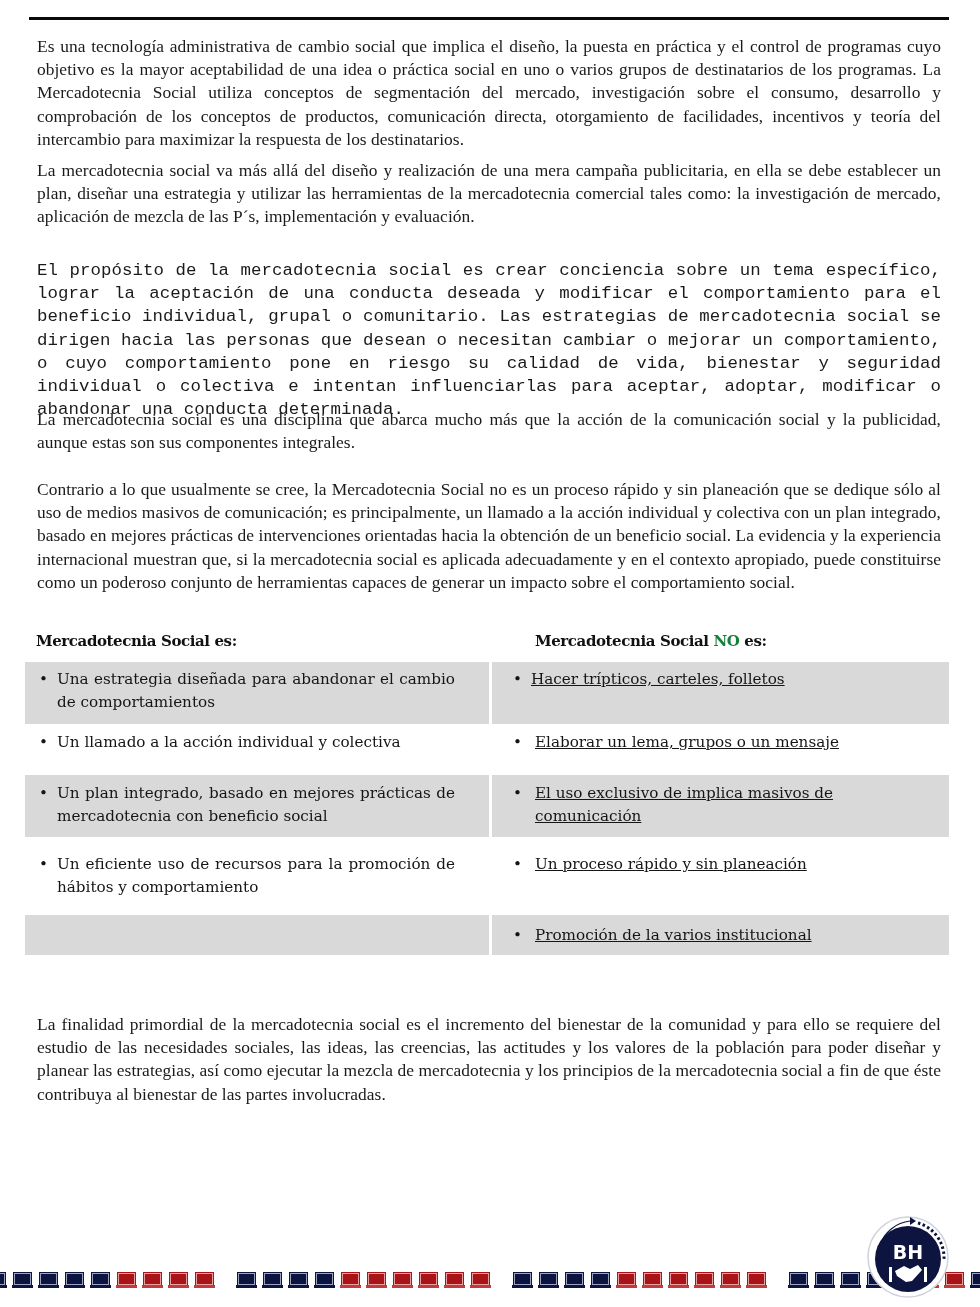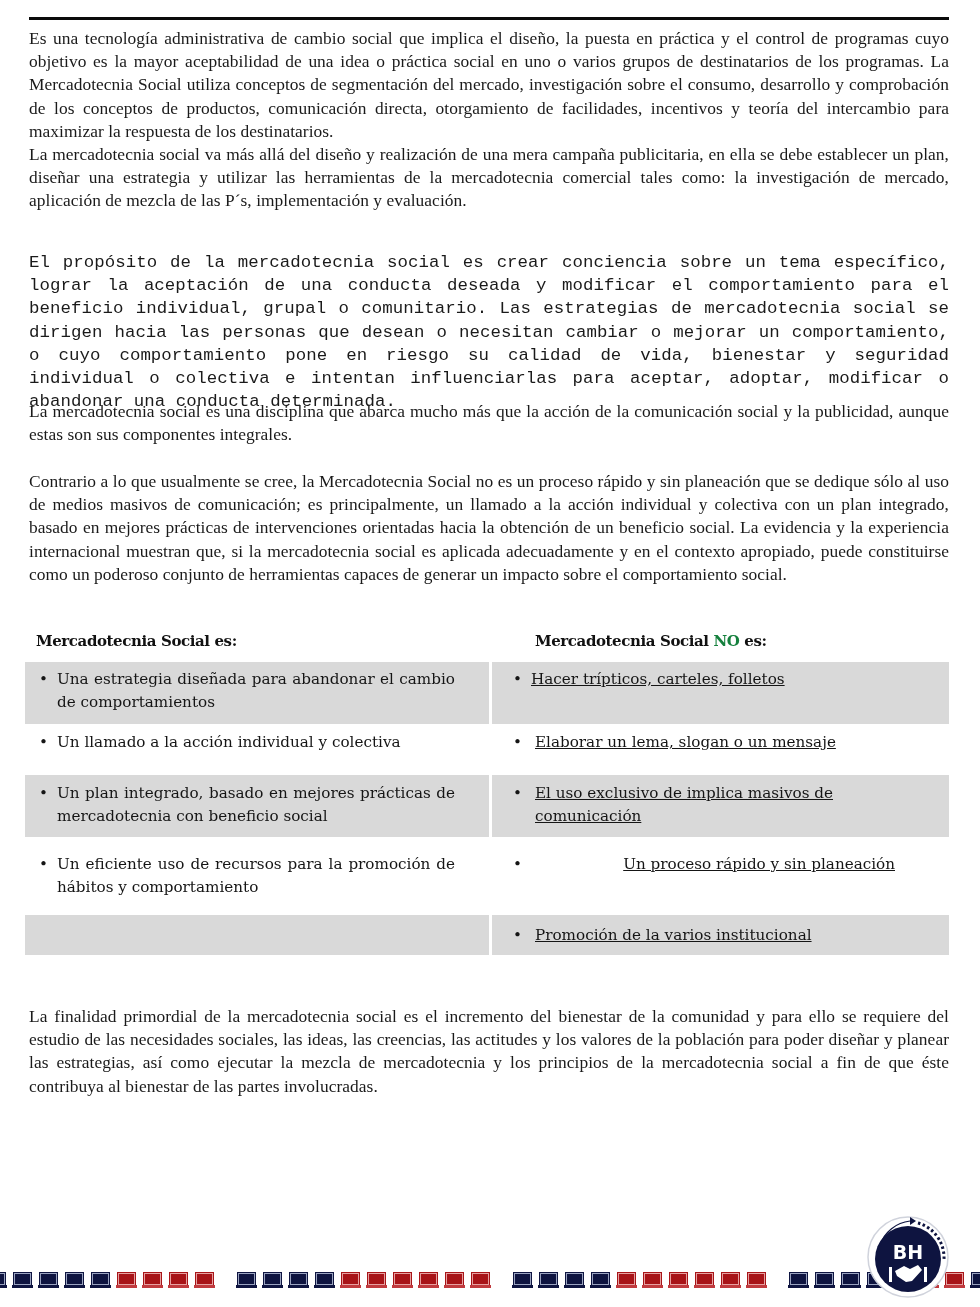--- a/index.html
+++ b/index.html
@@ -1,21 +1,21 @@
 <!DOCTYPE html>
 <html><head>
 <meta charset="utf-8">
 <style>
   html, body { margin: 0; padding: 0; background: #ffffff; }
   body { width: 980px; height: 1307px; position: relative; overflow: hidden;
          font-family: "DejaVu Serif", "Liberation Serif", serif; color: #1a1a1a; }
   .top-rule { position: absolute; left: 29px; top: 17px; width: 920px; height: 3px; background: #0a0a0a; }
   .body-text { position: absolute; left: 29px; width: 920px; font-family: "Liberation Serif", "DejaVu Serif", serif;
                font-size: 17.4px; line-height: 23.2px; text-align: justify; letter-spacing: 0.05px; }
-  .body-text p { margin: 0; }
+  .body-text p { margin: 8px; }
   #p1 { top: 27px; }
   #p3 { top: 251px; font-family: Liberation Mono, monospace; }
   #p4 { top: 400px; }
   #p5 { top: 470px; }
   #p6 { top: 1005px; }
   .tbl { position: absolute; left: 25px; top: 630px; width: 924px; }
   .tbl-head { position: absolute; top: 2px; font-family: "DejaVu Serif", serif; font-weight: bold; font-size: 15px; letter-spacing: -0.4px; color: #111; }
   .tbl-head.left { left: 11px; }
   .tbl-head.right { left: 510px; }
   .no-word { color: #15803d; }
@@ -81,21 +81,21 @@
   <div class="row" style="top:94px;height:51px;">
     <div class="cell l">
       <div class="item" style="top:7px;">
           <span class="bullet">•</span>
           <span class="txt">Un llamado a la acción individual y colectiva</span>
         </div>
     </div>
     <div class="cell r">
       <div class="item" style="top:7px;left:23px;">
           <span class="bullet">•</span>
-          <span class="txt" style="padding-left:20px;">Elaborar un lema, slogan o un mensaje</span>
+          <span class="txt" style="padding-left:20px;">Elaborar un lema, grupos o un mensaje</span>
         </div>
     </div>
   </div>
 
   <div class="row gray" style="top:145px;height:62px;">
     <div class="cell l">
       <div class="item" style="top:7px;">
           <span class="bullet">•</span>
           <span class="txt">Un plan integrado, basado en mejores prácticas de mercadotecnia con beneficio social</span>
         </div>
@@ -111,21 +111,21 @@
   <div class="row" style="top:207px;height:78px;">
     <div class="cell l">
       <div class="item" style="top:16px;">
           <span class="bullet">•</span>
           <span class="txt">Un eficiente uso de recursos para la promoción de hábitos y comportamiento</span>
         </div>
     </div>
     <div class="cell r">
       <div class="item" style="top:16px;left:23px;">
           <span class="bullet">•</span>
-          <span class="txt" style="padding-left:20px;text-align:right;">Un proceso rápido y sin planeación</span>
+          <span class="txt" style="padding-left:20px;">Un proceso rápido y sin planeación</span>
         </div>
     </div>
   </div>
 
   <div class="row gray" style="top:285px;height:40px;">
     <div class="cell l"></div>
     <div class="cell r">
       <div class="item" style="top:9px;left:23px;">
           <span class="bullet">•</span>
           <span class="txt" style="padding-left:20px;">Promoción de la varios institucional</span>

